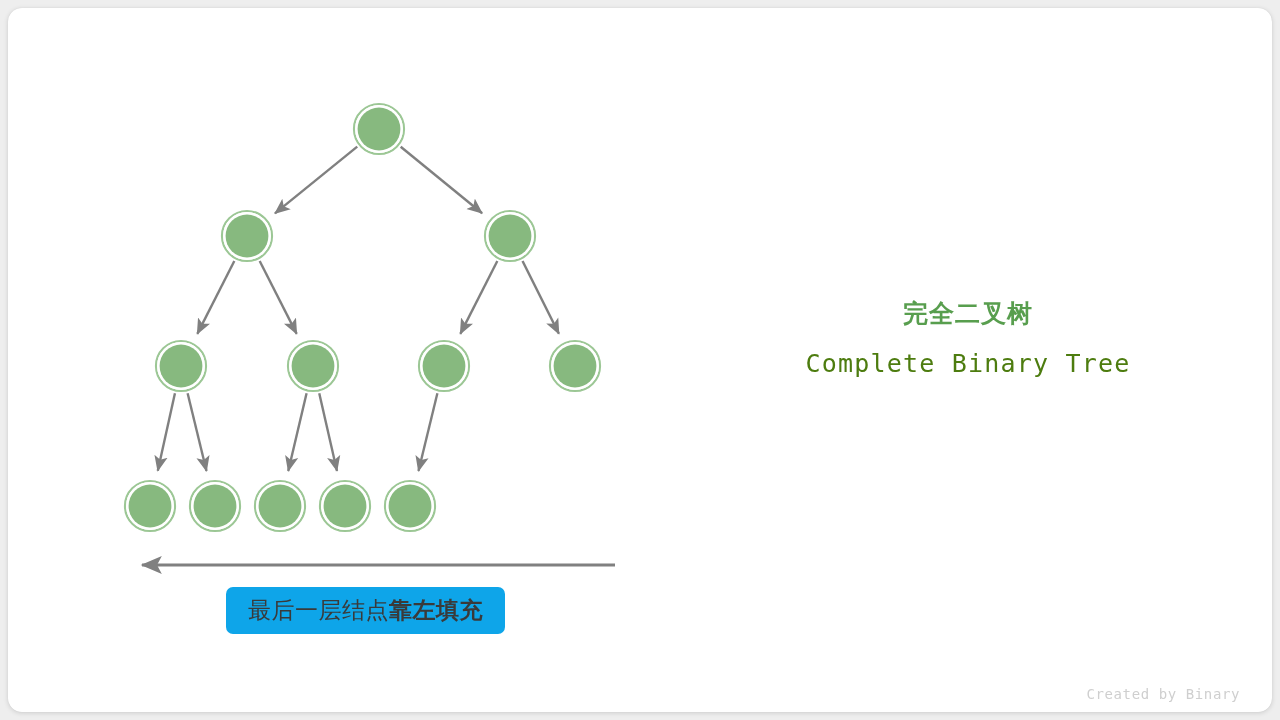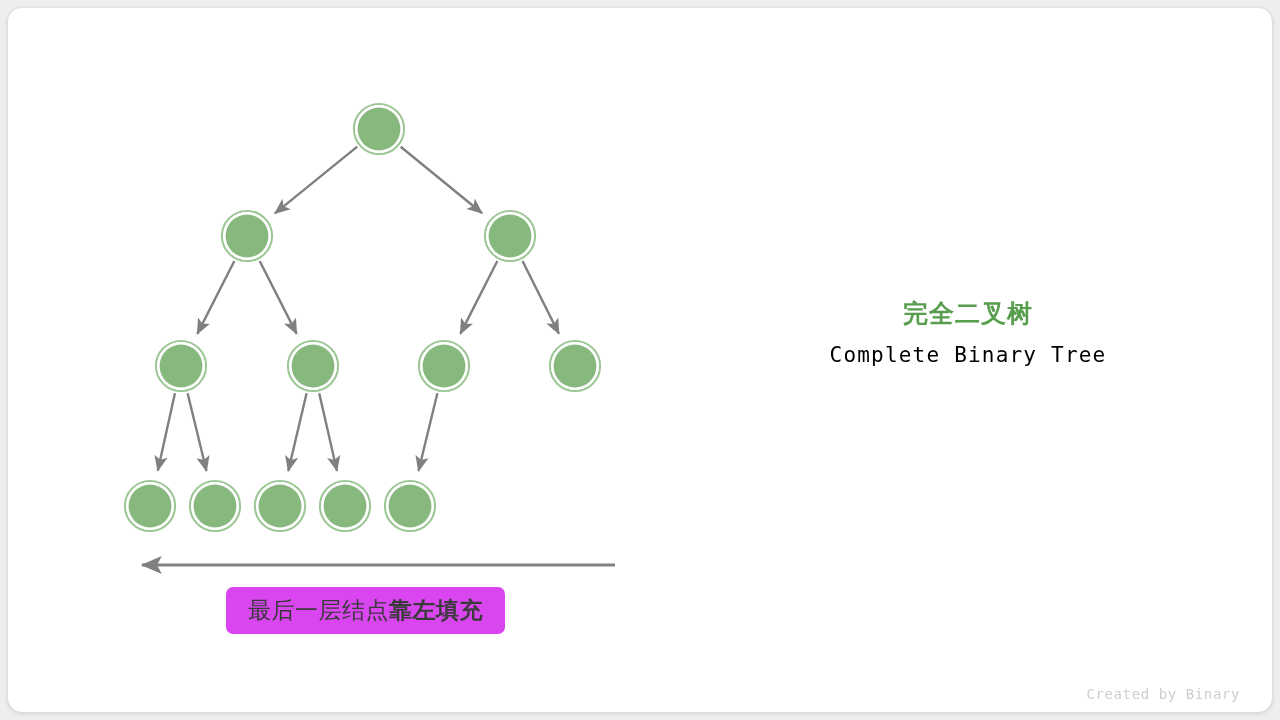--- a/index.html
+++ b/index.html
@@ -42,35 +42,35 @@
     font-family:"Liberation Sans", sans-serif;
     font-size:25px;
     font-weight:bold;
     color:#589e4e;
     letter-spacing:1px;
     line-height:34px;
     white-space:nowrap;
   }
   .title-en{
     font-family:"DejaVu Sans Mono", monospace;
-    font-size:21px;
+    font-size:25px;
     font-weight:400;
-    color:#000000;
+    color:#4d7c0f;
     letter-spacing:1.2px;
-    margin-top:13px;
+    margin-top:19px;
     white-space:nowrap;
   }
   .bottom-label{
     position:absolute;
     left:226px;top:587px;
     height:47px;
     padding:0 22px;
     display:flex;
     align-items:center;
-    background:#d946ef;
+    background:#0ea5e9;
     border-radius:7px;
     box-sizing:border-box;
   }
   .bottom-label .lbl-text{
     font-family:"Liberation Sans", sans-serif;
     font-size:23px;
     color:#3a3a3a;
     letter-spacing:0.5px;
     white-space:nowrap;
   }

